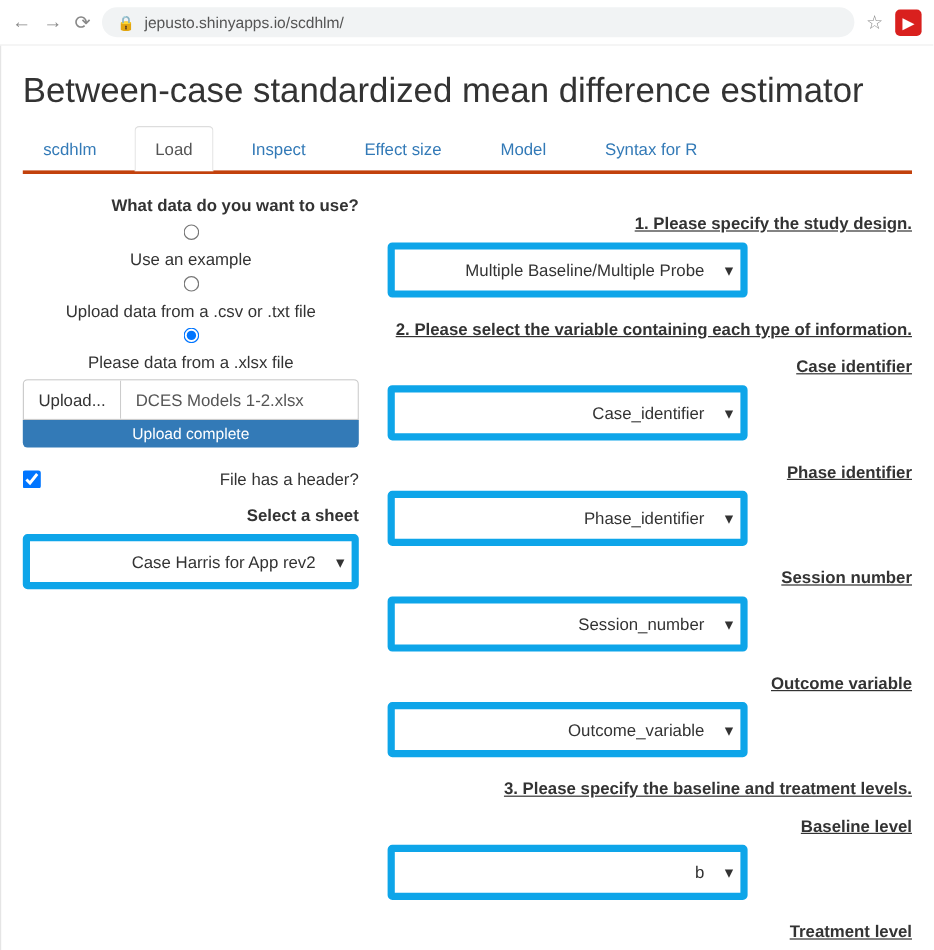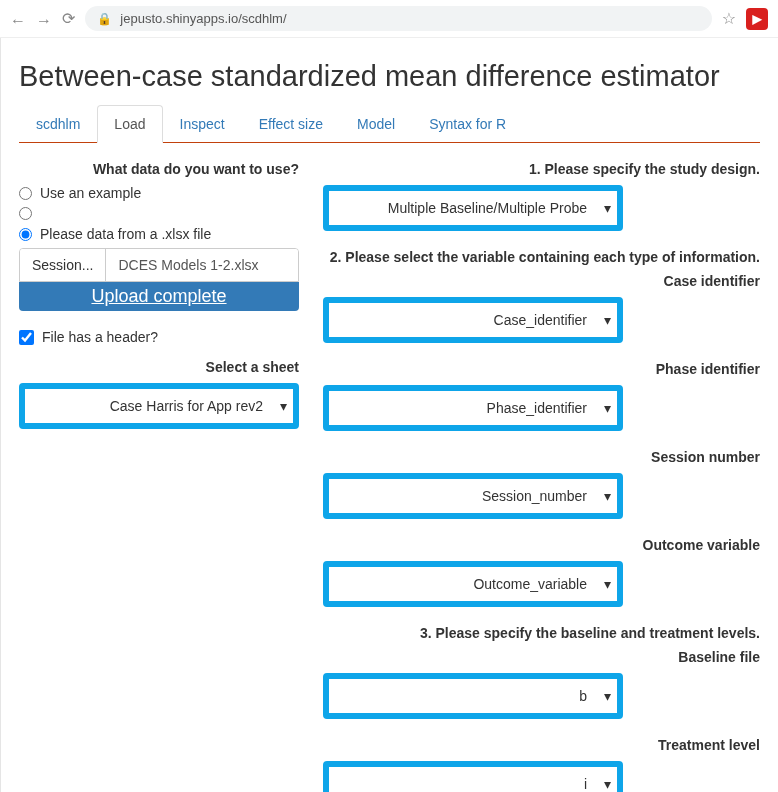--- a/index.html
+++ b/index.html
@@ -5,41 +5,41 @@
   * { box-sizing: border-box; margin: 0; padding: 0; }
   body { font-family: -apple-system, BlinkMacSystemFont, "Segoe UI", Helvetica, Arial, sans-serif; font-size: 14px; color: #333; background: #fff; width: 778px; }
   .browser-bar { display: flex; align-items: center; padding: 6px 10px; gap: 10px; border-bottom: 1px solid #eee; }
   .nav-icon { color: #888; cursor: pointer; font-size: 16px; display:inline-flex; align-items:center; }
   .url-pill { flex: 1; background: #f1f3f4; border-radius: 16px; padding: 5px 12px; display: flex; align-items: center; gap: 8px; color: #555; font-size: 13px; }
   .lock-icon { font-size: 12px; color: #555; }
   .star-icon { color: #888; font-size: 16px; }
   .ext-icon { width: 22px; height: 22px; background: #d9201e; border-radius: 4px; color: #fff; display:flex; align-items:center; justify-content:center; font-size: 12px; font-weight:bold; }
   .page { padding: 14px 18px 20px 18px; border-left: 1px solid #e5e5e5; }
   h1 { font-size: 29px; font-weight: 500; color: #333; margin: 8px 0 12px 0; }
-  .tabs { display: flex; border-bottom: 1px solid #c2410c; margin-bottom: 18px; }
+  .tabs { display: flex; border-bottom: 3px solid #c2410c; margin-bottom: 18px; gap: 15px; }
   .tab { padding: 10px 16px; color: #337ab7; cursor: pointer; font-size: 14px; border: 1px solid transparent; border-bottom: none; }
   .tab.active { color: #555; background: #fff; border: 1px solid #ddd; border-bottom: 1px solid #fff; border-radius: 4px 4px 0 0; margin-bottom: -1px; }
   .columns { display: flex; gap: 24px; }
   .left-col { width: 280px; }
   .right-col { flex: 1; }
   .section-label { font-weight: 700; font-size: 14px; margin-bottom: 8px; display:block; color:#333;text-align:right; }
-  .radio-row { display: flex; align-items: center; gap: 8px; margin: 6px 0; font-size: 14px; }
+  .radio-row { display: flex; align-items: center; gap: 8px; margin: 6px 0; font-size: 14px; flex-direction: column; }
   .radio-row input[type=radio] { accent-color: #0075ff; }
   .upload-label { font-weight: 700; margin-top: 16px; margin-bottom: 8px; display:block; }
   .file-input { display: flex; border: 1px solid #ccc; border-radius: 4px 4px 0 0; overflow: hidden; }
   .browse-btn { padding: 8px 12px; background: #fff; border-right: 1px solid #ccc; cursor: pointer; color:#333; }
   .file-name { padding: 8px 12px; flex: 1; background: #fff; color:#555; }
-  .progress-bar { background: #337ab7; color: #fff; text-align: center; font-size: 18px; padding: 4px 0; border-radius: 0 0 4px 4px; text-decoration: underline; }
-  .checkbox-row { display: flex; align-items: center; gap: 8px; margin: 18px 0 14px 0; }
+  .progress-bar { background: #337ab7; color: #fff; text-align: center; font-size: 13px; padding: 4px 0; border-radius: 0 0 4px 4px; }
+  .checkbox-row { display: flex; align-items: center; gap: 8px; margin: 18px 0 14px 0; justify-content: space-between; }
   .checkbox-row input[type=checkbox] { accent-color: #0075ff; width:15px; height:15px; }
   .select-wrap { position: relative; margin-bottom: 18px; }
   .select { width: 100%; border: 6px solid #0ea5e9; border-radius: 4px; padding: 9px 30px 9px 12px; background: #fff; font-size: 14px; cursor: pointer; display:flex; justify-content:flex-end; align-items:center; color:#333; }
   .select-wide { max-width: 300px; }
   .caret { position: absolute; right: 12px; top: 50%; transform: translateY(-50%); pointer-events:none; }
-  .right-col .section-label { margin-top: 0; }
+  .right-col .section-label { margin-top: 15px; text-decoration: underline; }
   .field-group { margin-bottom: 18px; }
 </style>
 </head>
 <body>
 
 <div class="browser-bar">
   <span class="nav-icon">←</span>
   <span class="nav-icon">→</span>
   <span class="nav-icon">⟳</span>
   <div class="url-pill">
@@ -64,28 +64,29 @@
 
   <div class="columns">
     <div class="left-col">
       <span class="section-label">What data do you want to use?</span>
       <label class="radio-row">
         <input type="radio" name="dsrc" style="">
         <span>Use an example</span>
       </label>
       <label class="radio-row">
         <input type="radio" name="dsrc" style="">
+        <span>Upload data from a .csv or .txt file</span>
       </label>
       <label class="radio-row">
         <input type="radio" name="dsrc" checked="" style="">
         <span>Please data from a .xlsx file</span>
       </label>
 
       <div class="file-input">
-        <div class="browse-btn">Session...</div>
+        <div class="browse-btn">Upload...</div>
         <div class="file-name">DCES Models 1-2.xlsx</div>
       </div>
       <div class="progress-bar">Upload complete</div>
 
       <label class="checkbox-row">
         <input type="checkbox" checked="" style="">
         <span>File has a header?</span>
       </label>
 
       <span class="section-label">Select a sheet</span>
@@ -146,21 +147,21 @@
           <div class="select">
             <span>Outcome_variable</span>
           </div>
           <span class="caret">▾</span>
         </div>
       </div>
 
       <span class="section-label">3. Please specify the baseline and treatment levels.</span>
 
       <div class="field-group">
-        <span class="section-label">Baseline file</span>
+        <span class="section-label">Baseline level</span>
         <div class="select-wrap select-wide">
           <div class="select">
             <span>b</span>
           </div>
           <span class="caret">▾</span>
         </div>
       </div>
 
       <div class="field-group">
         <span class="section-label">Treatment level</span>

